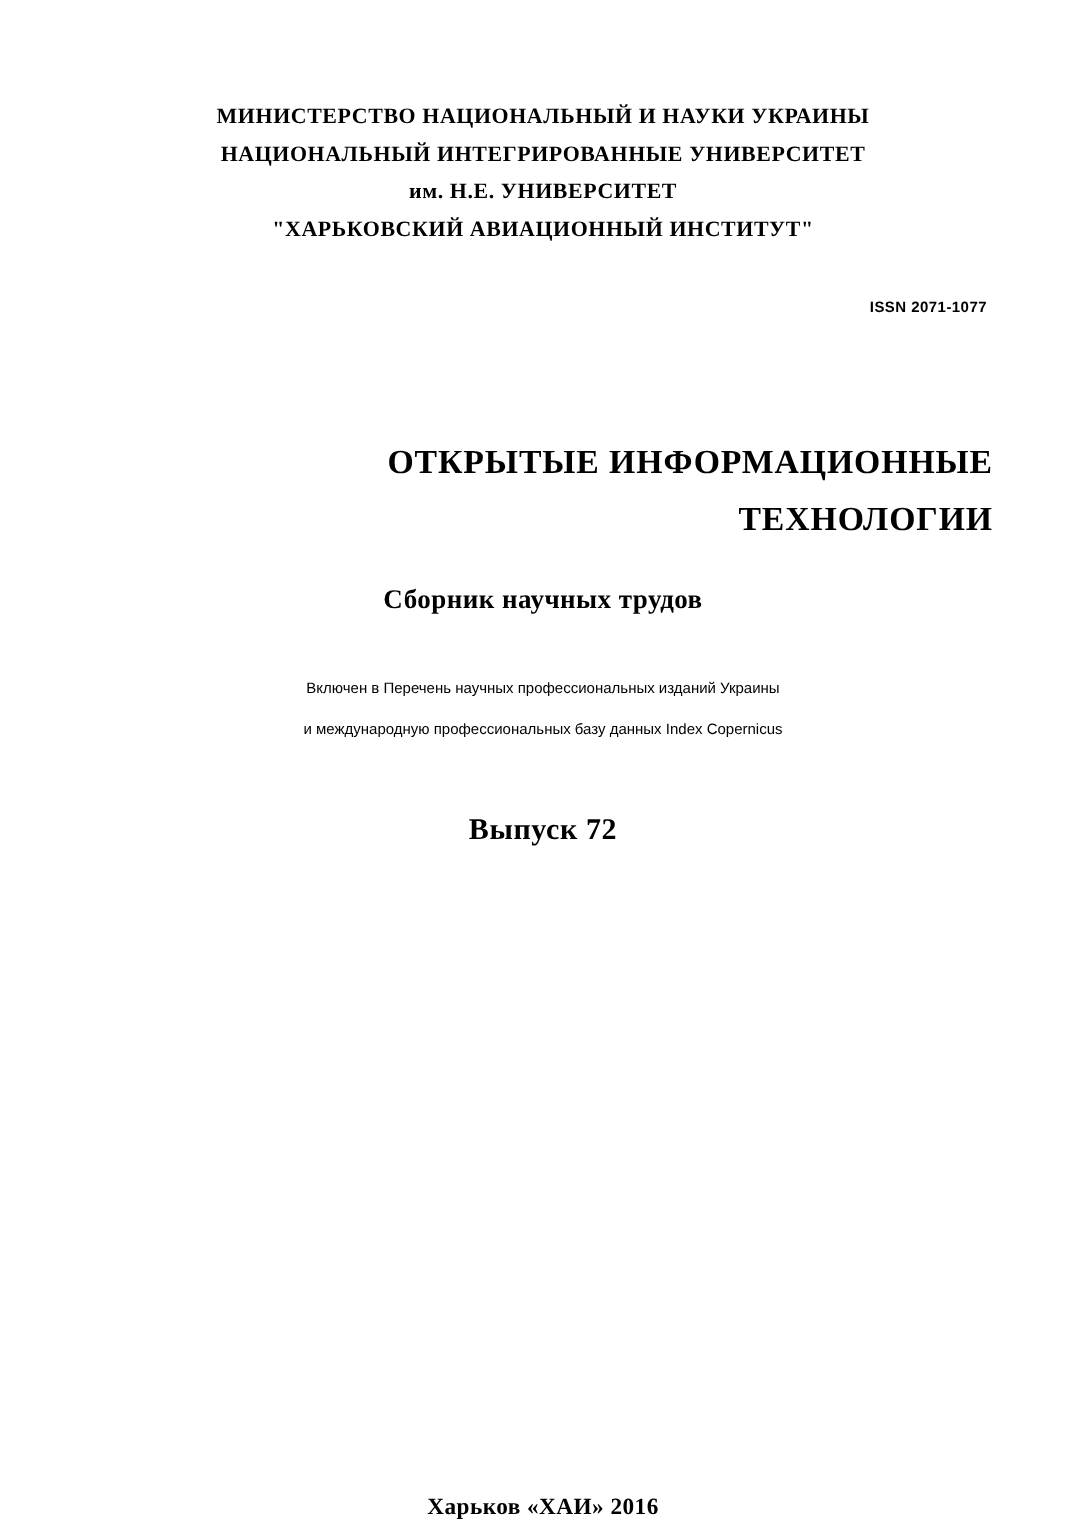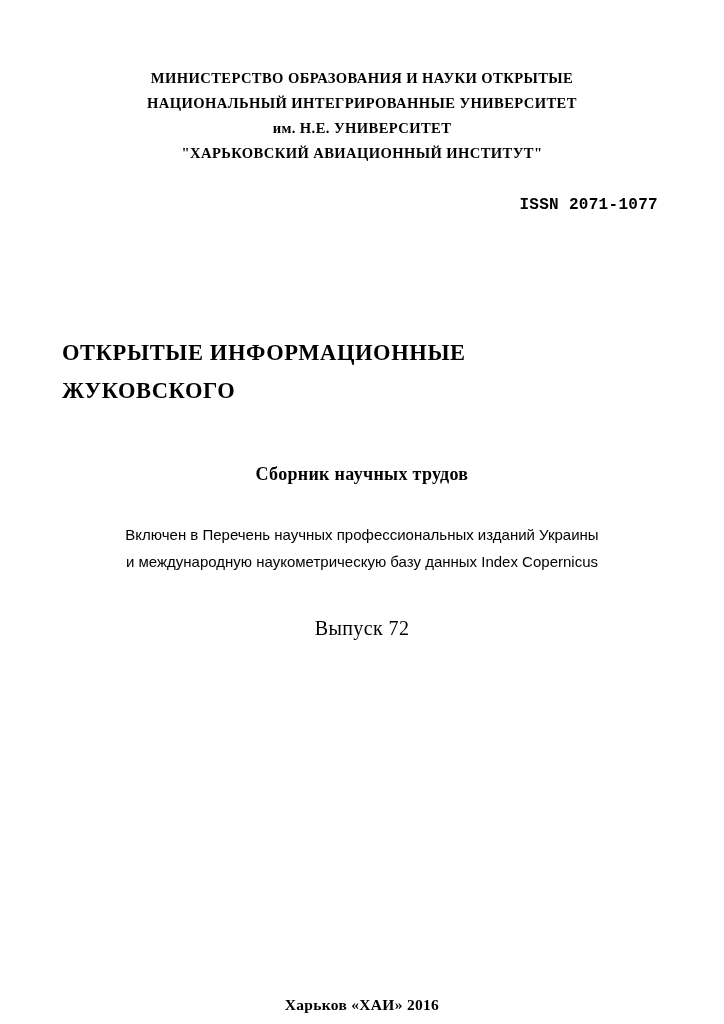--- a/index.html
+++ b/index.html
@@ -32,61 +32,61 @@
     letter-spacing: 0.4px;
     line-height: 25px;
     white-space: nowrap;
   }
   .issn-row {
     margin-top: 29px;
     text-align: right;
     padding-right: 4px;
   }
   .issn {
-    font-family: Liberation Mono, monospace;
+    font-family: Liberation Sans, sans-serif;
     font-weight: bold;
-    font-size: 16px;
+    font-size: 10px;
     letter-spacing: 0.3px;
   }
   .title-block {
-    margin-top: 120px;
-    text-align: left;
+    margin-top: 76px;
+    text-align: right;
   }
   .title-line {
     font-family: "Liberation Serif", serif;
     font-weight: bold;
     font-size: 22.5px;
     line-height: 38px;
     letter-spacing: 0.6px;
   }
   .subtitle {
-    margin-top: 54px;
+    margin-top: 24px;
     text-align: center;
     font-family: "Liberation Serif", serif;
     font-weight: bold;
     font-size: 18px;
     letter-spacing: 0.3px;
   }
   .note-block {
     margin-top: 36px;
     text-align: center;
   }
   .note-line {
     font-family: "Liberation Sans", sans-serif;
-    font-size: 15px;
+    font-size: 10px;
     line-height: 27px;
   }
   .note-line .bold {
     font-weight: normal;
   }
   .issue {
     margin-top: 42px;
     text-align: center;
     font-family: "Liberation Serif", serif;
-    font-weight: normal;
+    font-weight: bold;
     font-size: 20px;
     letter-spacing: 0.4px;
   }
   .imprint {
     position: absolute;
     left: 0;
     right: 0;
     top: 930px;
     text-align: center;
     font-family: "Liberation Serif", serif;
@@ -94,39 +94,39 @@
     font-size: 15.5px;
     letter-spacing: 0.3px;
   }
 </style>
 </head>
 <body>
 
 <div class="page">
 
   <div class="header-block">
-    <div class="header-line">МИНИСТЕРСТВО ОБРАЗОВАНИЯ И НАУКИ ОТКРЫТЫЕ</div>
+    <div class="header-line">МИНИСТЕРСТВО НАЦИОНАЛЬНЫЙ И НАУКИ УКРАИНЫ</div>
     <div class="header-line">НАЦИОНАЛЬНЫЙ  ИНТЕГРИРОВАННЫЕ  УНИВЕРСИТЕТ</div>
     <div class="header-line">им. Н.Е. УНИВЕРСИТЕТ</div>
     <div class="header-line">"ХАРЬКОВСКИЙ  АВИАЦИОННЫЙ  ИНСТИТУТ"</div>
   </div>
 
   <div class="issn-row">
     <span class="issn">ISSN 2071-1077</span>
   </div>
 
   <div class="title-block">
     <div class="title-line">ОТКРЫТЫЕ  ИНФОРМАЦИОННЫЕ</div>
-    <div class="title-line">ЖУКОВСКОГО</div>
+    <div class="title-line">ТЕХНОЛОГИИ</div>
   </div>
 
   <div class="subtitle">Сборник научных трудов</div>
 
   <div class="note-block">
     <div class="note-line">Включен в Перечень научных профессиональных изданий Украины</div>
-    <div class="note-line"><span>и международную наукометрическую базу данных </span><span class="bold">Index Copernicus</span></div>
+    <div class="note-line"><span>и международную профессиональных базу данных </span><span class="bold">Index Copernicus</span></div>
   </div>
 
   <div class="issue">Выпуск 72</div>
 
   <div class="imprint">Харьков «ХАИ» 2016</div>
 
 </div>
 
 </body></html>

